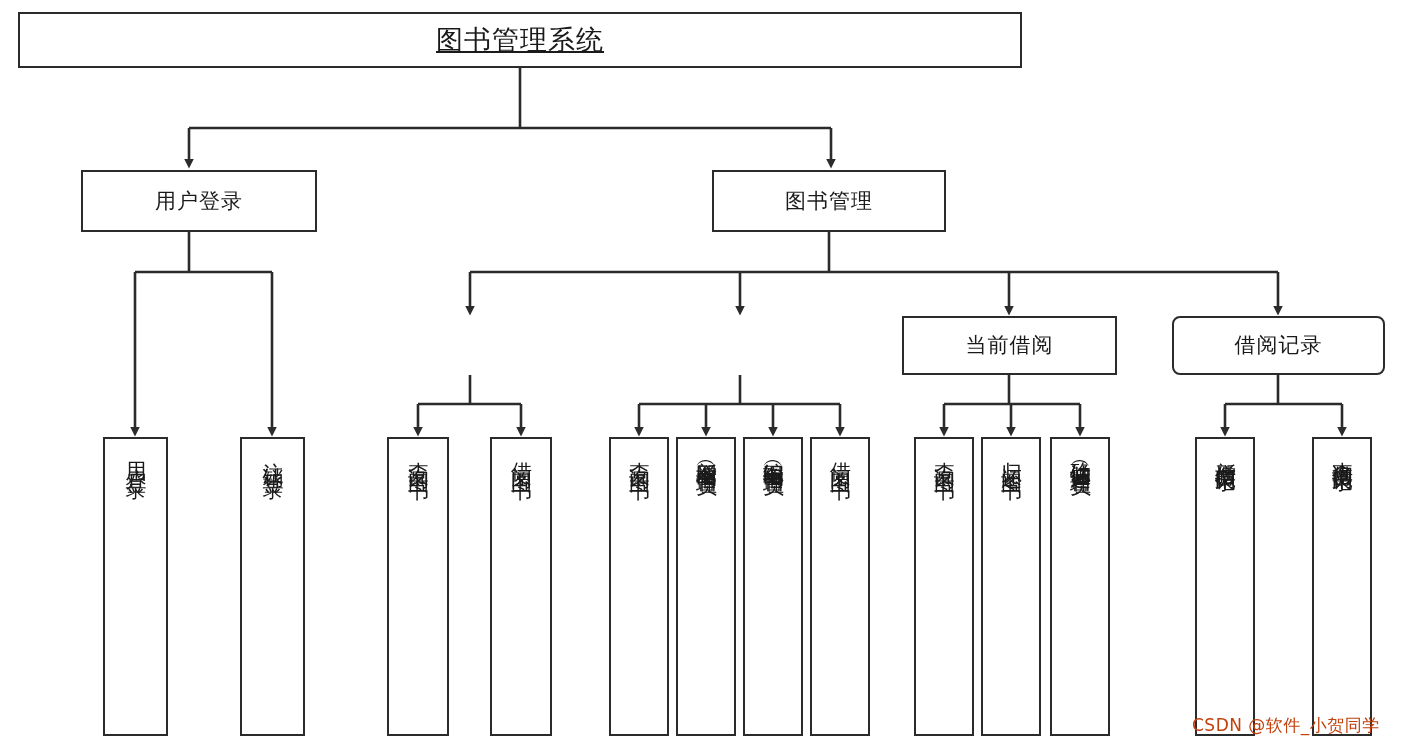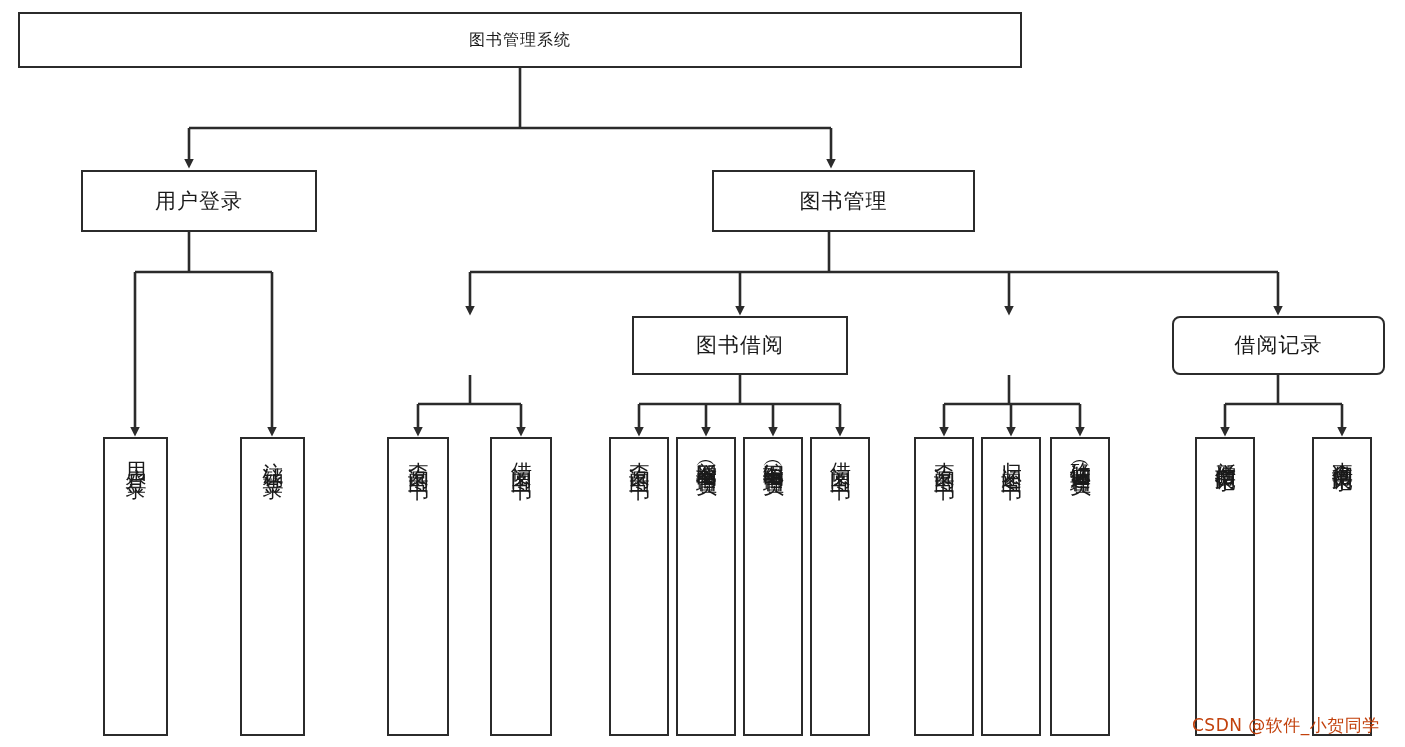--- a/index.html
+++ b/index.html
@@ -41,22 +41,23 @@
     text-align: center;
     line-height: 1.18;
   }
   
   .node.horiz .node-label {
     writing-mode: horizontal-tb;
     font-size: 21px;
     letter-spacing: 1px;
   }
   .node.root .node-label {
-    font-size: 16px;
+    font-size: 27px;
     letter-spacing: 1px;
+    text-decoration: underline;
   }
   
   .node.vert {
     align-items: flex-start;
     justify-content: center;
     padding-top: 6px;
   }
   .node.vert .node-label {
     writing-mode: vertical-rl;
     text-orientation: upright;
@@ -131,26 +132,26 @@
     </g>
   </svg>
 
   <div class="node horiz root" style="left:18px; top:12px; width:1004px; height:56px;">
     <span class="node-label">图书管理系统</span>
   </div>
 
   <div class="node horiz" style="left:81px; top:170px; width:236px; height:62px;">
     <span class="node-label">用户登录</span>
   </div>
-  <div class="node horiz" style="left:712px; top:170px; width:263px; height:62px;">
+  <div class="node horiz" style="left:712px; top:170px; width:234px; height:62px;">
     <span class="node-label">图书管理</span>
   </div>
 
-  <div class="node horiz" style="left:632px; top:316px; width:216px; height:59px;">
-    <span class="node-label">图书借阅</span>
+  <div class="node horiz" style="left:902px; top:316px; width:215px; height:59px;">
+    <span class="node-label">当前借阅</span>
   </div>
   <div class="node horiz" style="left:1172px; top:316px; width:213px; height:59px;border-radius:8px;">
     <span class="node-label">借阅记录</span>
   </div>
 
   <div class="node vert" style="left:103px; top:437px; width:65px; height:299px;">
     <span class="node-label">用户登录</span>
   </div>
   <div class="node vert" style="left:240px; top:437px; width:65px; height:299px;">
     <span class="node-label">注销登录</span>

